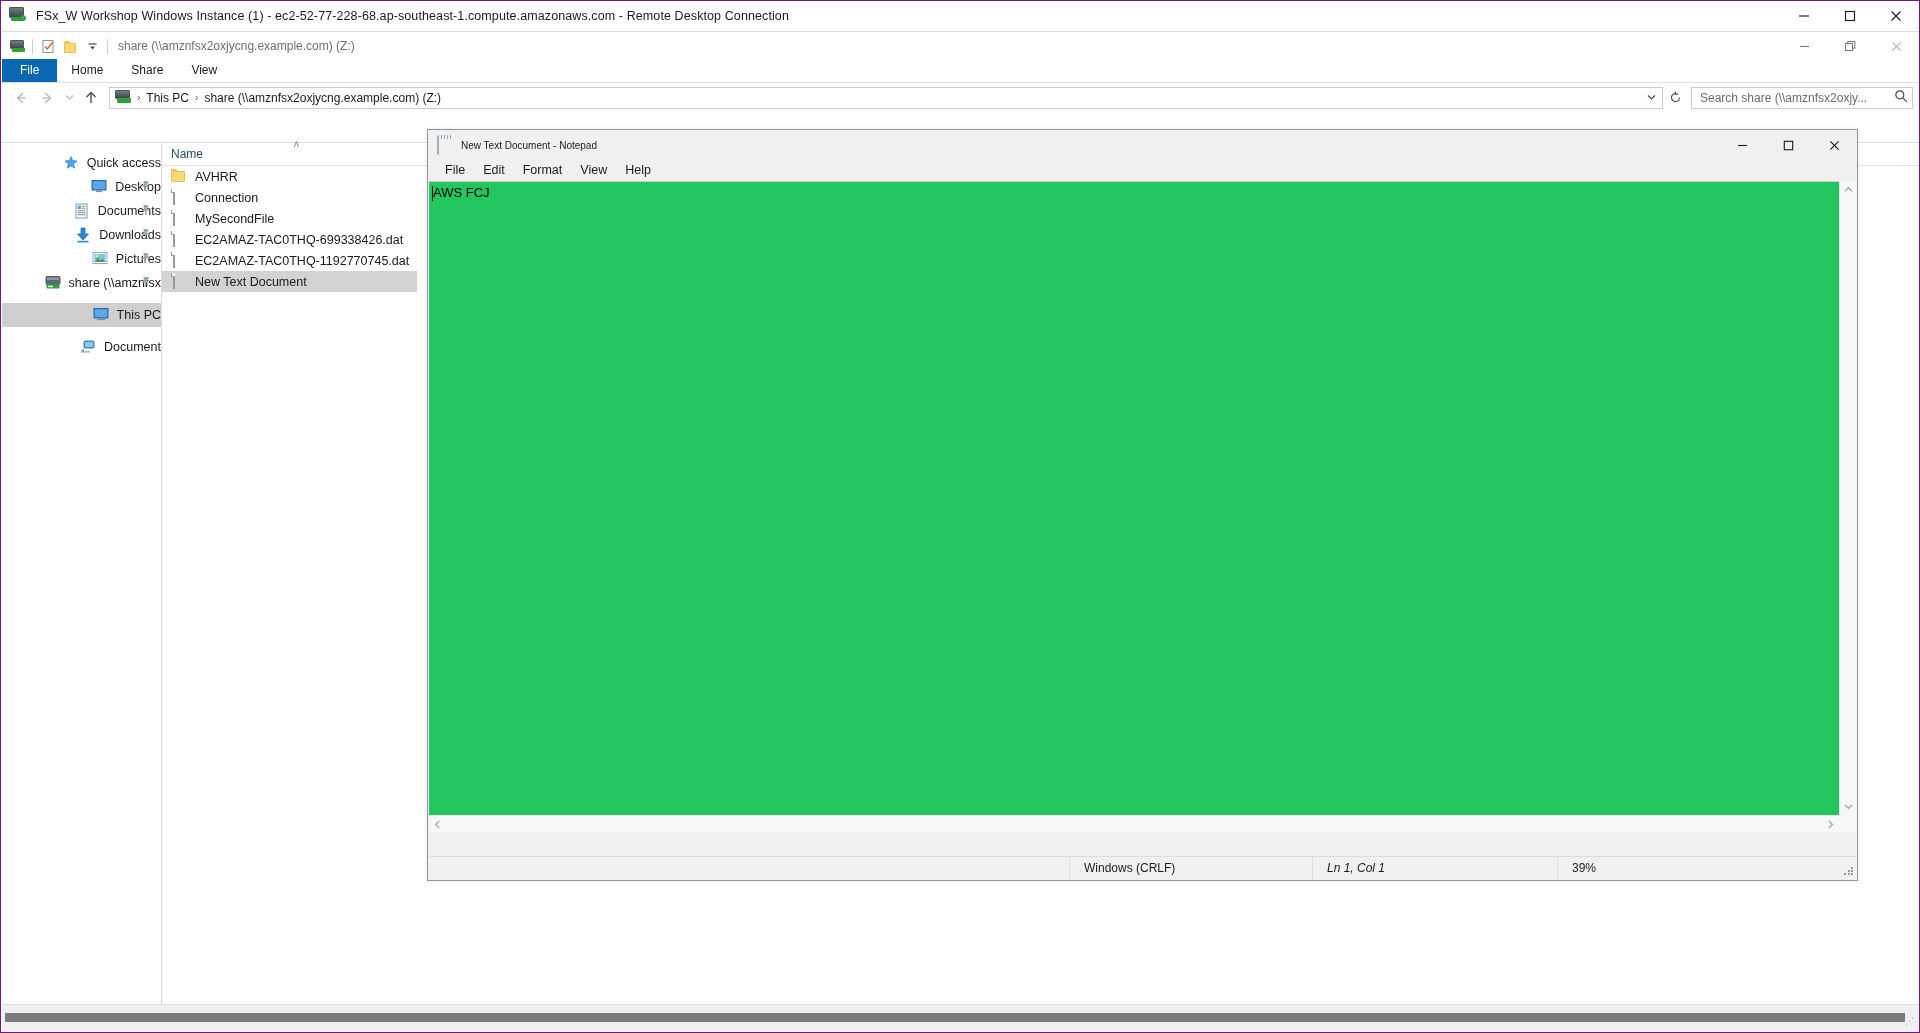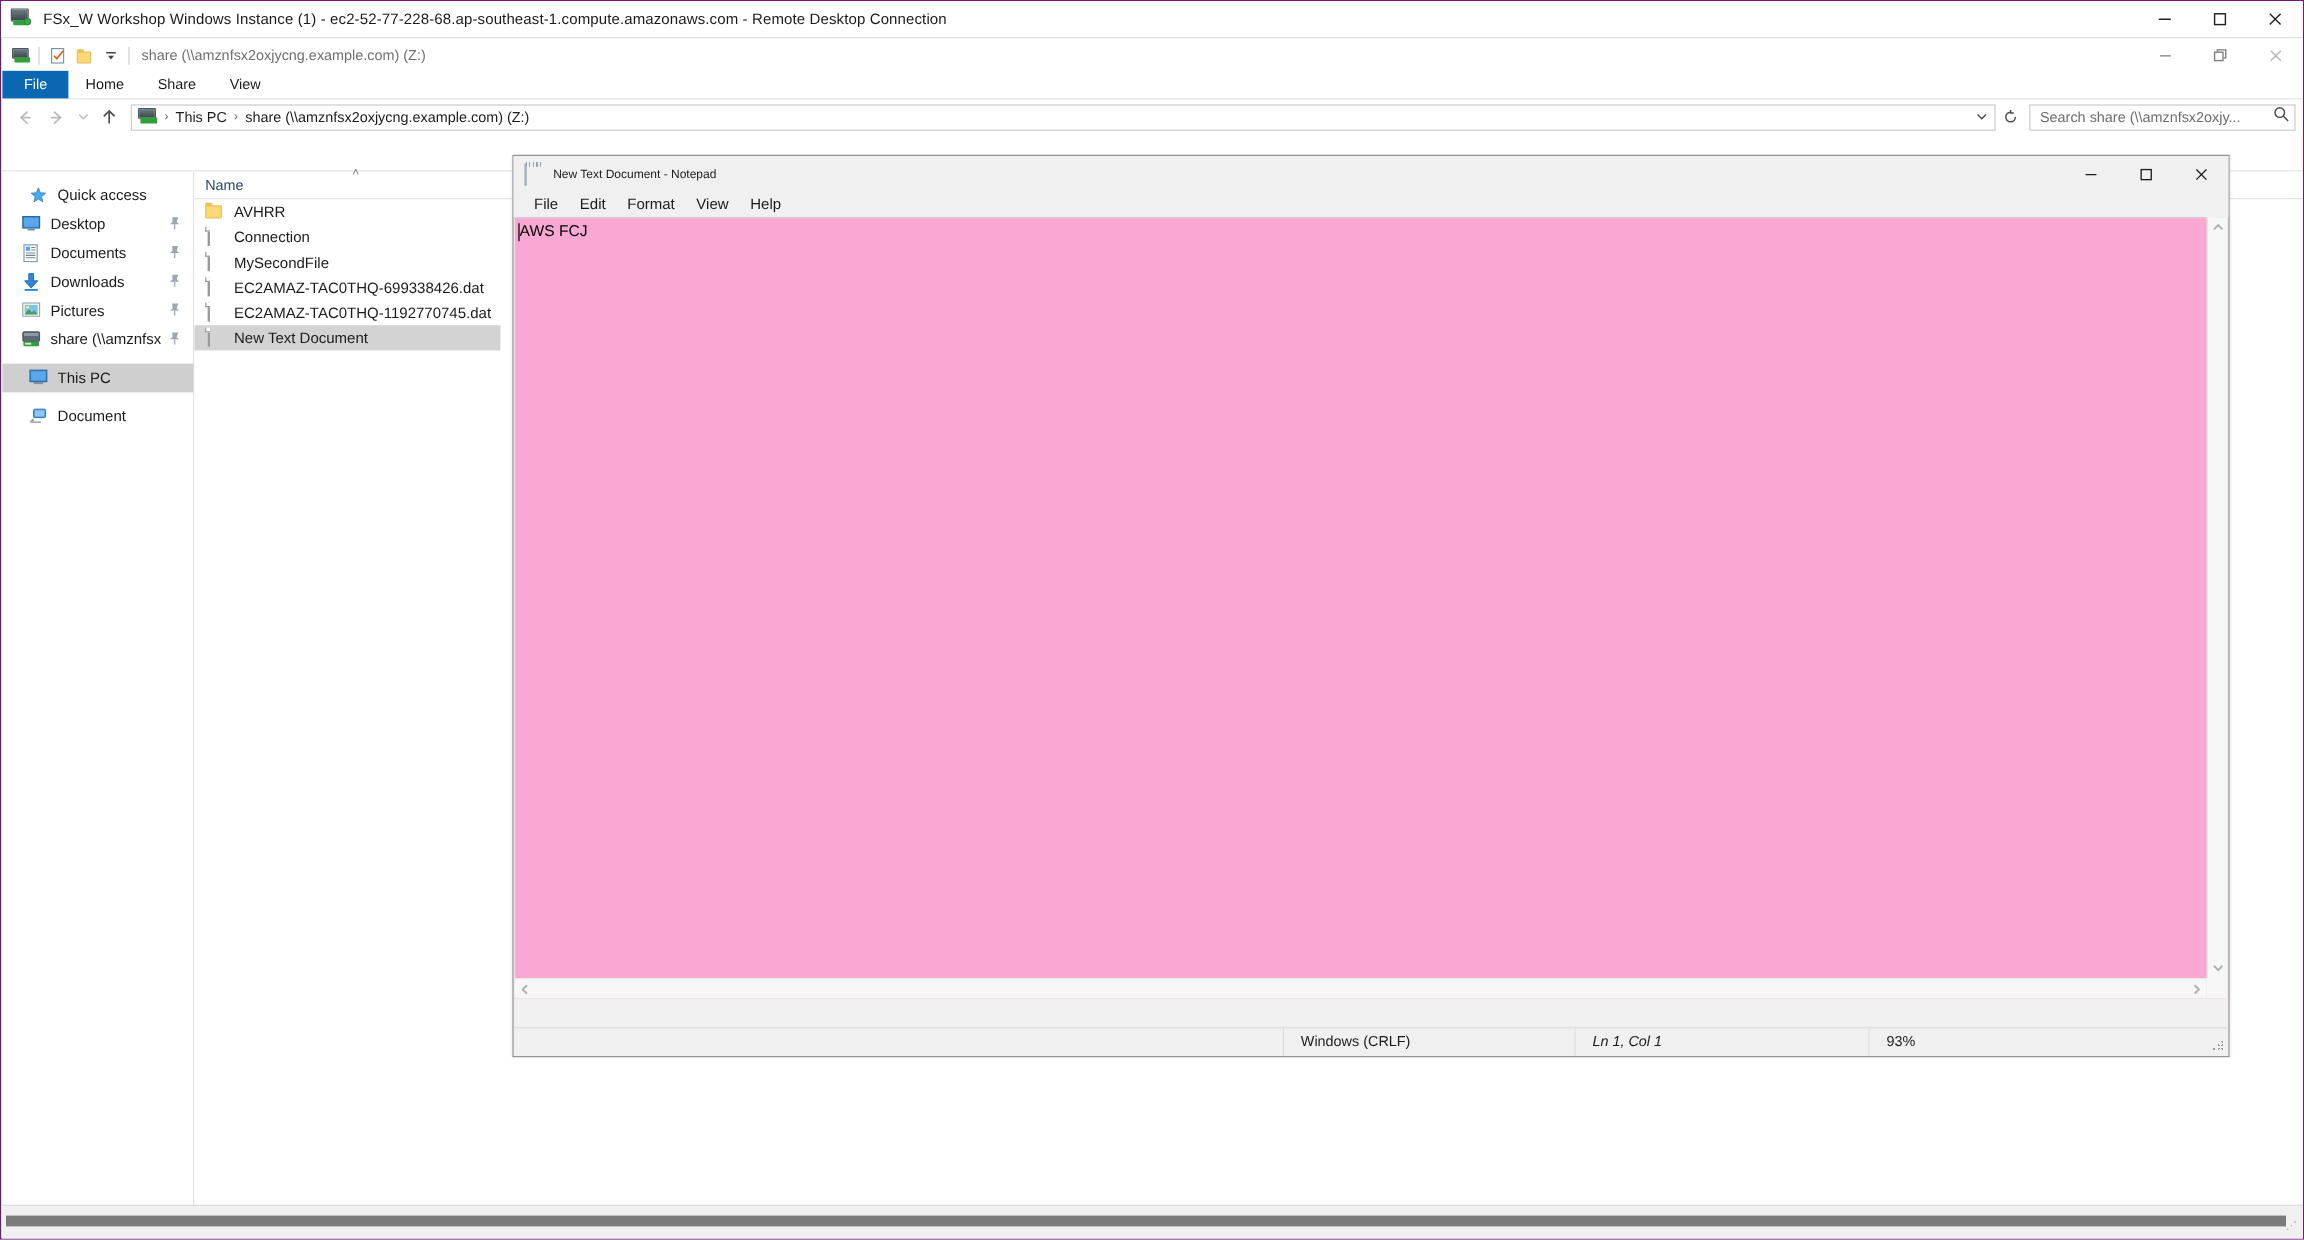--- a/index.html
+++ b/index.html
@@ -137,21 +137,21 @@
     display: flex; background: #ffffff;
     border-top: 1px solid #dededc;
   }
   #navpane {
     width: 160px; flex: 0 0 160px; background: #ffffff;
     border-right: 1px solid #dcdcdc; padding-top: 8px;
     position: relative;
   }
   .nav-item {
     height: 24px; display: flex; align-items: center;
-    font-size: 12.5px; color: #1b1b1b; padding-left: 22px; position: relative;
+    font-size: 12.5px; color: #1b1b1b; padding-left: 22px; position: relative; justify-content: flex-end;
   }
   .nav-item.indent { padding-left: 16px; }
   .nav-item.selected { background: #cfcfcf; }
   .nav-ico { width: 17px; height: 16px; margin-right: 7px; flex: 0 0 auto; position: relative; }
   .nav-label { white-space: nowrap; overflow: hidden; text-overflow: clip; max-width: 96px; }
   .pin {
     position: absolute; right: 9px; top: 5px; width: 12px; height: 13px;
     color: #9aa7b0; font-size: 11px;
   }
   .nav-gap { height: 8px; }
@@ -255,21 +255,21 @@
   }
   #np-menubar {
     height: 21px; background: #f0f0f0; display: flex; align-items: center;
     padding-left: 8px;
   }
   .np-menu {
     font-size: 12.5px; color: #1b1b1b; padding: 0 9px; height: 19px; line-height: 19px;
   }
   #np-editarea {
     position: absolute; left: 1px; top: 51px; right: 1px; bottom: 48px;
-    background: #f9a8d4; border-top: 1px solid #cfcfcf;
+    background: #22c55e; border-top: 1px solid #cfcfcf;
   }
   #np-text {
     position: absolute; left: 4px; top: 3px; font-size: 13px;
     font-family: "Liberation Sans", sans-serif; color: #000000; white-space: pre;
   }
   #np-caret {
     position: absolute; left: 3px; top: 4px; width: 1px; height: 15px; background: #000;
   }
   #np-vscroll {
     position: absolute; right: 1px; top: 51px; width: 17px; bottom: 65px;
@@ -734,18 +734,18 @@
             <path d="M1.8 1 L5.4 4.5 L1.8 8" fill="none" stroke="#b0b0b0" stroke-width="1.6"></path>
           </svg>
       </div>
     </div>
     <div id="np-corner"></div>
 
     <div id="np-statusbar">
       <div class="np-stat" style="width:640px;border-left:none;"></div>
       <div class="np-stat" style="width:243px;">Windows (CRLF)</div>
       <div class="np-stat" style="width:245px;font-style:italic;">Ln 1, Col 1</div>
-      <div class="np-stat" style="flex:1 1 auto;">93%</div>
+      <div class="np-stat" style="flex:1 1 auto;">39%</div>
       <div id="np-grip"></div>
     </div>
   </div>
 
 </div>
 
 </body></html>

